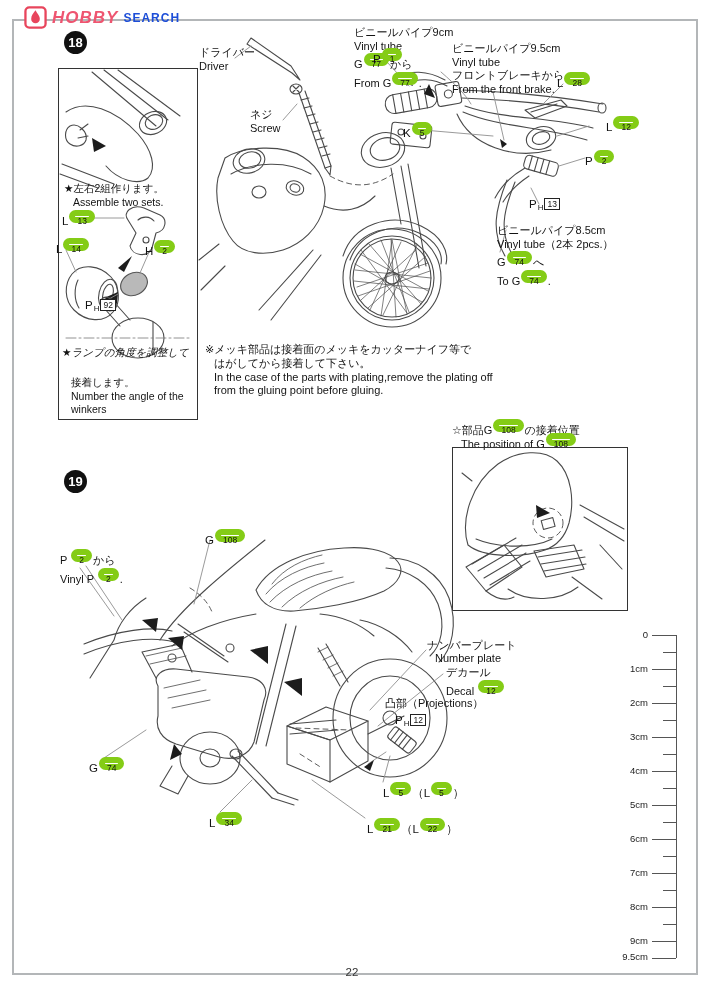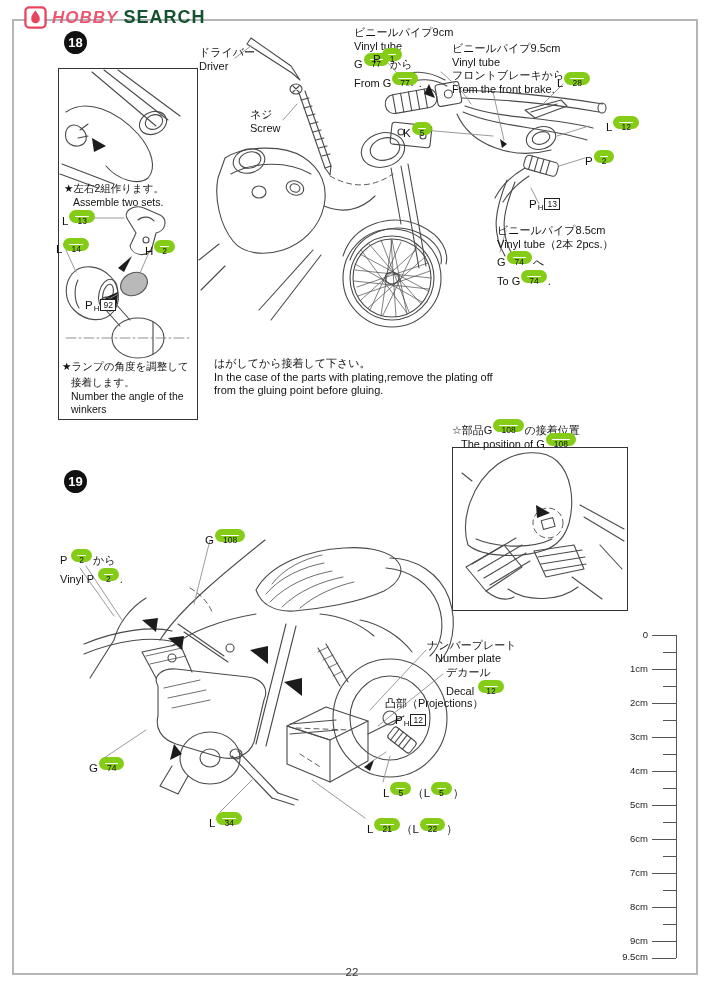--- a/index.html
+++ b/index.html
@@ -6,21 +6,21 @@
   #page{
     position:relative;width:712px;height:990px;margin:0 auto;
     background:#ffffff;overflow:hidden;
     font-family:"Liberation Sans","DejaVu Sans",sans-serif;color:#161616;
   }
   .page-border{position:absolute;left:12px;top:19px;width:686px;height:956px;
     border:2px solid #b3b6b8;box-sizing:border-box;}
   
   .logo{position:absolute;left:24px;top:6px;display:flex;align-items:center;gap:5px;}
   .logo .brand-a{font-size:17px;font-weight:bold;letter-spacing:1px;color:#ee5570;font-style:italic;}
-  .logo .brand-b{font-size:18px;font-weight:bold;letter-spacing:1px;color:#14532d;}
+  .logo .brand-b{font-size:12px;font-weight:bold;letter-spacing:1px;color:#1d4ed8;}
   
   .step-badge{position:absolute;width:23px;height:23px;border-radius:50%;background:#111;
     color:#fff;font-weight:bold;font-size:13px;display:flex;align-items:center;justify-content:center;margin-left:24px;}
   
   .note{position:absolute;font-size:11px;line-height:13.5px;white-space:pre-line;color:#131313;}
   .part-label{position:absolute;font-size:11.5px;line-height:14px;white-space:nowrap;color:#131313;}
   .seg-t{white-space:pre;}
   .seg-c{display:inline-block;min-width:13px;height:13px;line-height:11.5px;border:6px solid #84cc16;
     border-radius:9px;font-size:8.5px;text-align:center;padding:0 2px;box-sizing:border-box;
     vertical-align:1px;margin:0 1px;background:#fff;}
@@ -91,21 +91,21 @@
     <path d="M62,258 L46,240 M72,252 L56,234"></path>
     <ellipse cx="50" cy="236" rx="8" ry="6" transform="rotate(40 50 236)"></ellipse>
     <path d="M8,270 L134,270" class="dshdot"></path>
   </svg>
   <div class="note" style="left:64px;top:182px;font-size:10.5px;">★左右2組作ります。</div>
   <div class="note" style="left:73px;top:196px;font-size:10.5px;">Assemble two sets.</div>
   <div class="part-label" style="left:62px;top:210px;"><span class="seg-t">L</span><span class="seg-c">13</span></div>
   <div class="part-label" style="left:56px;top:238px;"><span class="seg-t">L</span><span class="seg-c">14</span></div>
   <div class="part-label" style="left:145px;top:240px;"><span class="seg-t">H</span><span class="seg-c">2</span></div>
   <div class="part-label" style="left:85px;top:298px;"><span class="seg-t">P</span><span class="seg-s">H</span><span class="seg-b">92</span></div>
-  <div class="note" style="left:62px;top:360px;font-size:10.5px;">★ランプの角度を調整して</div>
+  <div class="note" style="left:62px;top:346px;font-size:10.5px;font-style:italic;">★ランプの角度を調整して</div>
   <div class="note" style="left:71px;top:376px;font-size:10.5px;">接着します。
 Number the angle of the
 winkers</div>
 
   <svg style="left:195px;top:28px;" width="450" height="320" viewBox="0 0 450 320">
 
     <path d="M56,10 L96,38 L105,52 L97,45 L52,16 Z"></path>
     <line x1="40" y1="30" x2="56" y2="18" class="ldr"></line>
 
     <ellipse cx="101" cy="61" rx="6" ry="5"></ellipse>
@@ -195,20 +195,21 @@
   <div class="part-label" style="left:403px;top:122px;"><span class="seg-t">K</span><span class="seg-c">5</span></div>
   <div class="note" style="left:452px;top:42px;">ビニールパイプ9.5cm
 Vinyl tube
 フロントブレーキから
 From the front brake.</div>
   <div class="part-label" style="left:557px;top:72px;"><span class="seg-t">L</span><span class="seg-c">28</span></div>
   <div class="part-label" style="left:590px;top:116px;padding-left:16px;"><span class="seg-t">L</span><span class="seg-c">12</span></div>
   <div class="part-label" style="left:585px;top:150px;"><span class="seg-t">P</span><span class="seg-c">2</span></div>
   <div class="part-label" style="left:529px;top:197px;"><span class="seg-t">P</span><span class="seg-s">H</span><span class="seg-b">13</span></div>
   <div class="note" style="left:497px;top:224px;"><span class="seg-t">ビニールパイプ8.5cm</span><br><span class="seg-t">Vinyl tube（2本 2pcs.）</span><br><span class="seg-t">G</span><span class="seg-c">74</span><span class="seg-t">へ</span><br><span class="seg-t">To G</span><span class="seg-c">74</span><span class="seg-t">.</span></div>
+  <div class="note" style="left:205px;top:343px;">※メッキ部品は接着面のメッキをカッターナイフ等で</div>
   <div class="note" style="left:214px;top:357px;">はがしてから接着して下さい。
 In the case of the parts with plating,remove the plating off
 from the gluing point before gluing.</div>
 
   <div class="note" style="left:452px;top:419px;"><span class="seg-t">☆部品G</span><span class="seg-c">108</span><span class="seg-t">の接着位置</span></div>
   <div class="note" style="left:461px;top:433px;"><span class="seg-t">The position of G</span><span class="seg-c">108</span></div>
   <div class="outline-box" style="left:452px;top:447px;width:176px;height:164px;"></div>
   <svg style="left:452px;top:447px;" width="176" height="164" viewBox="0 0 176 164">
     <path d="M16,98 C8,72 20,36 46,17 C66,3 92,2 105,14 C119,27 123,53 117,76 C113,90 104,99 93,103 C70,111 32,111 16,98 Z"></path>
     <path d="M24,92 C48,102 82,101 100,92"></path>

